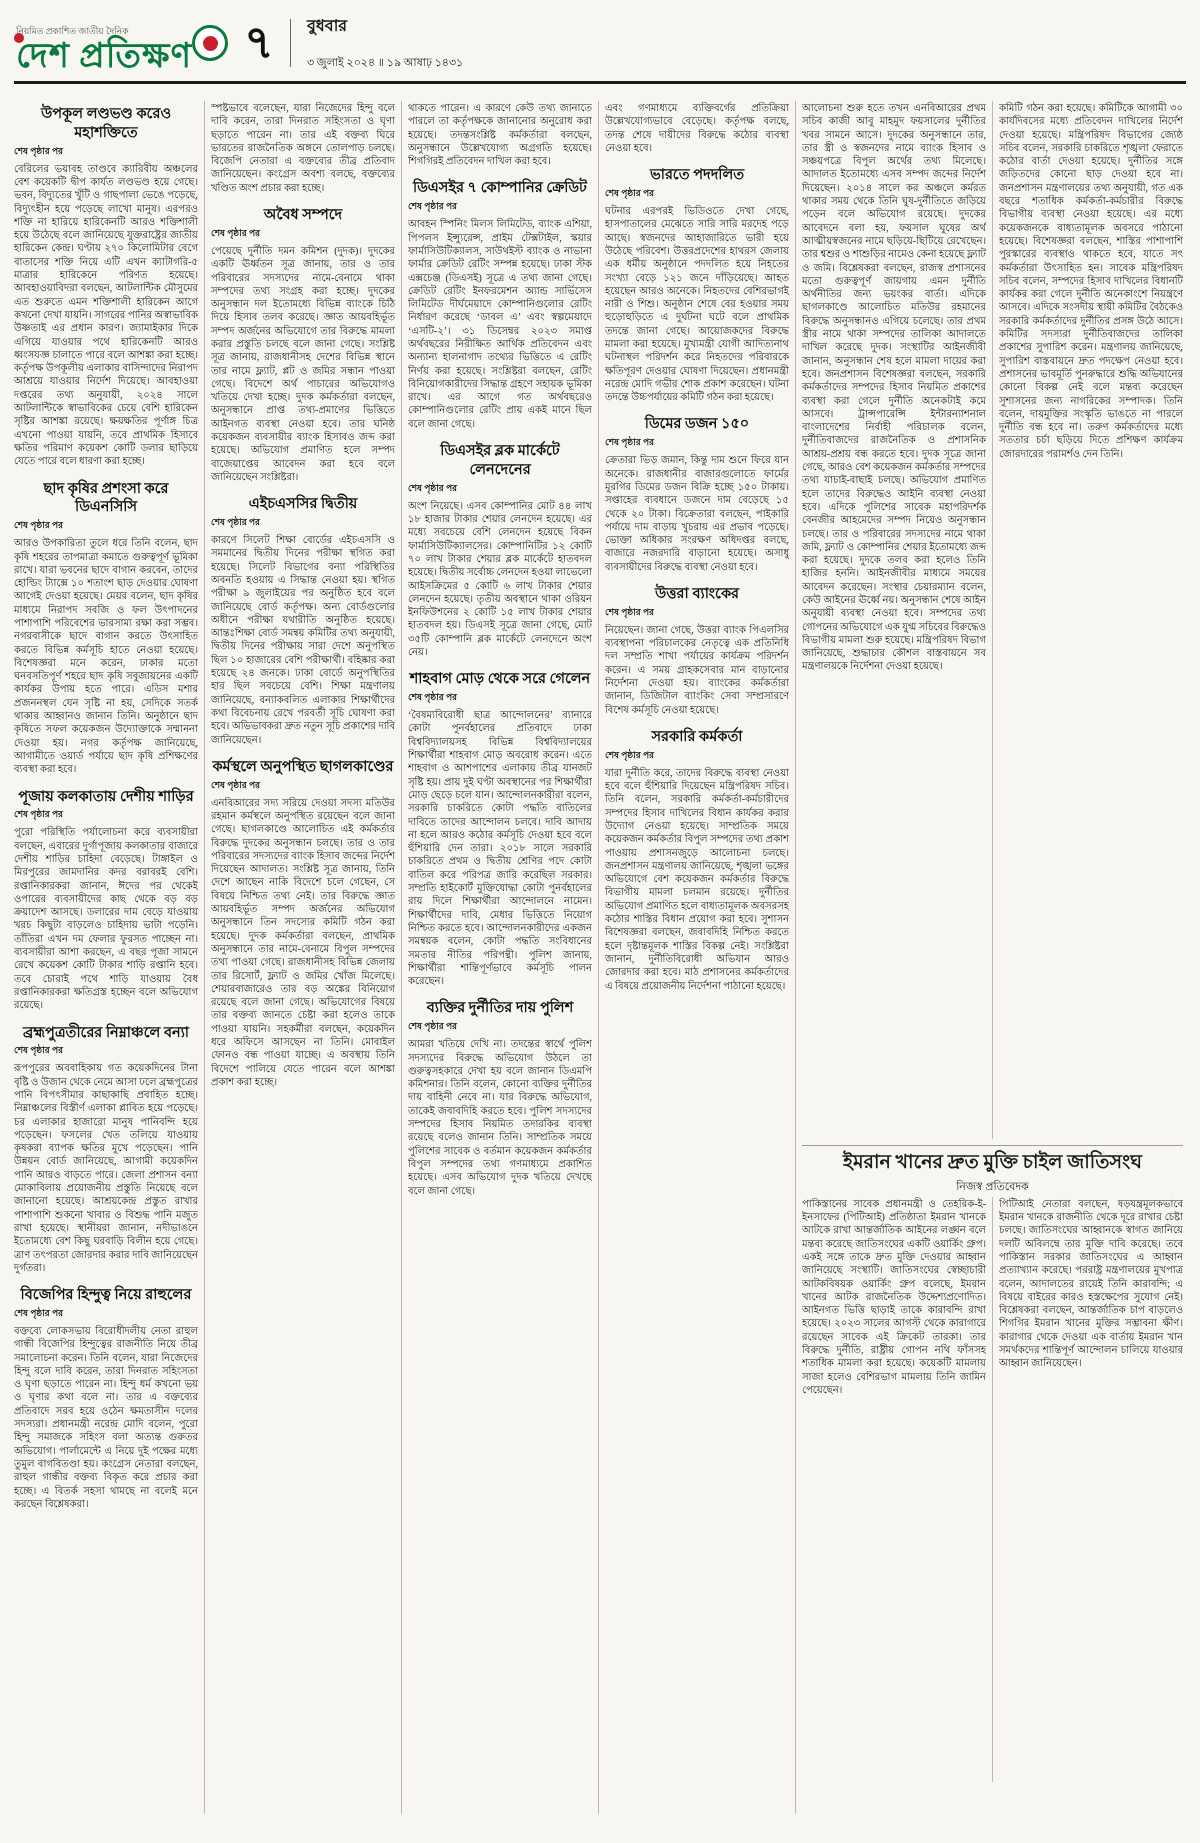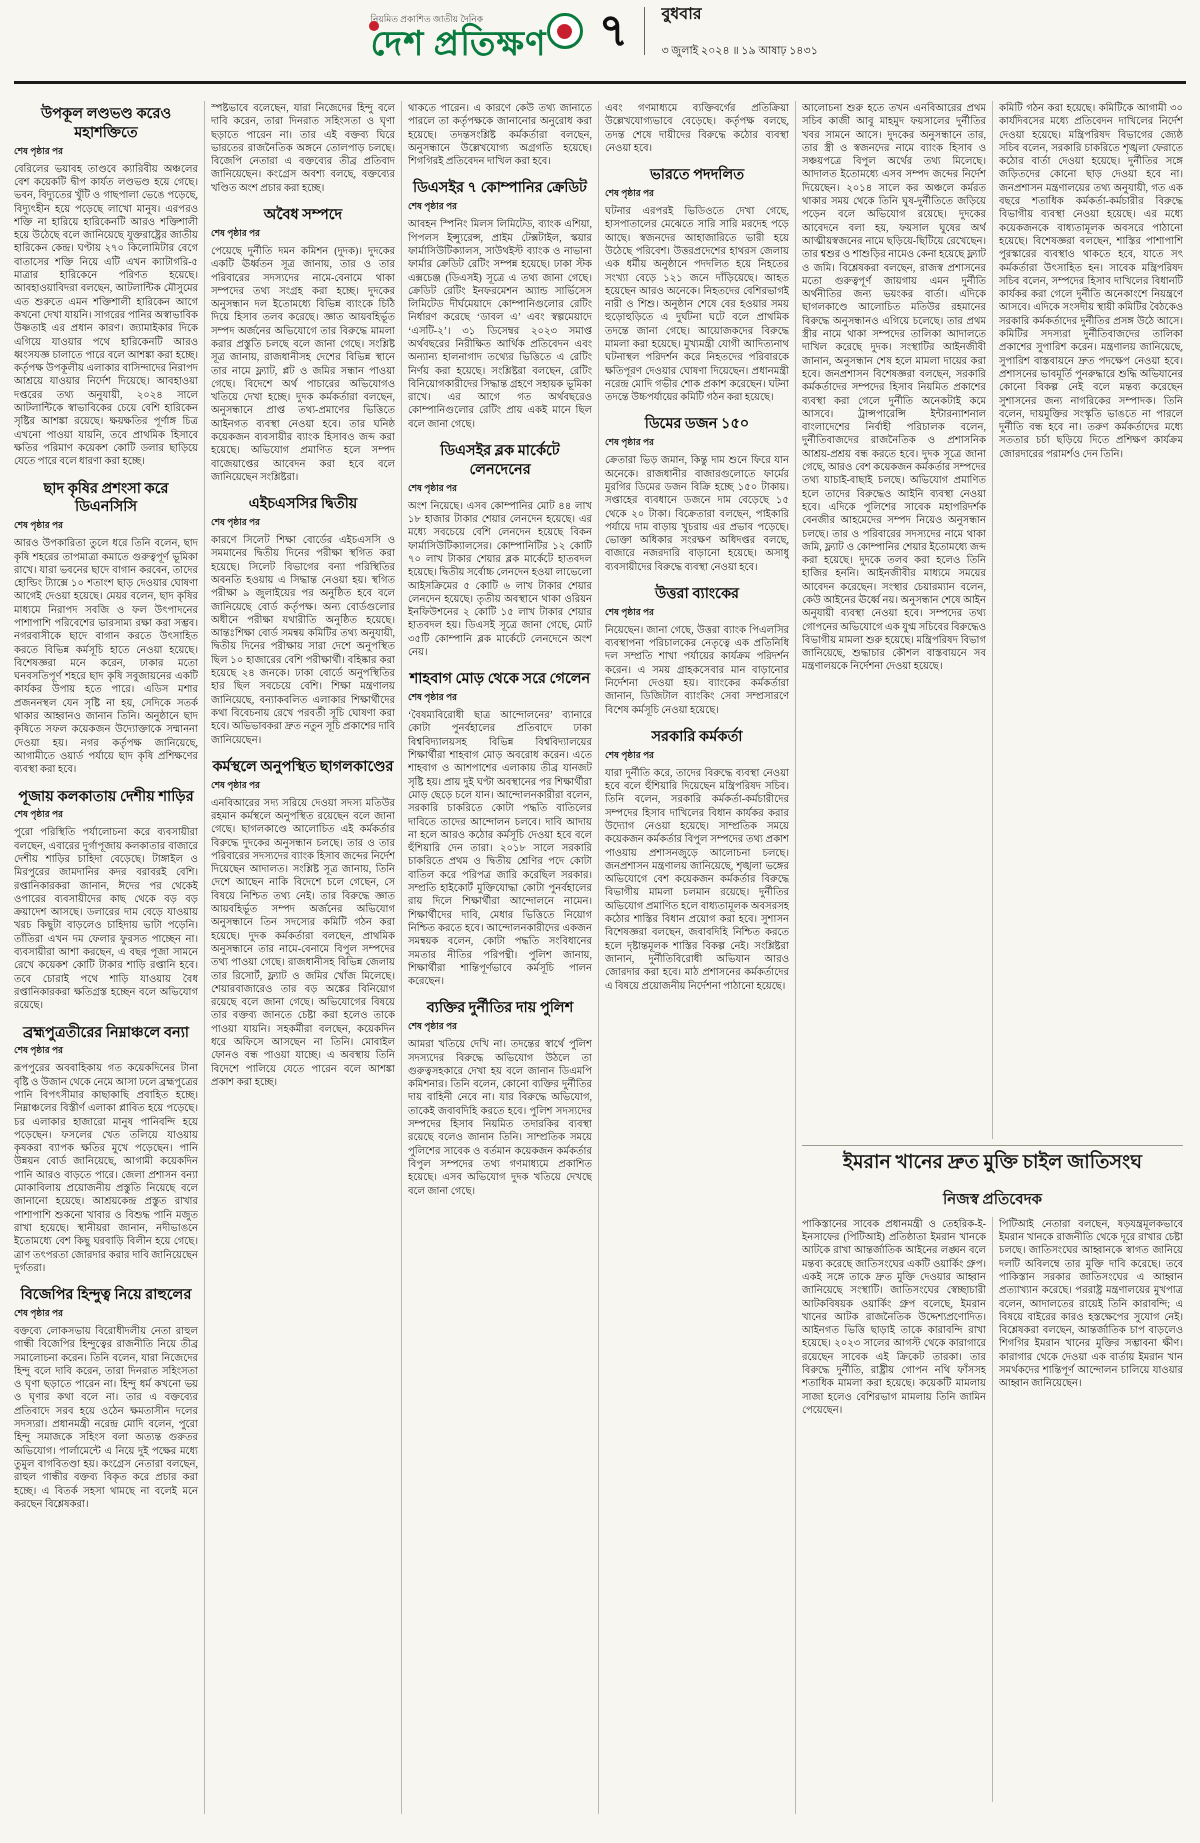--- a/index.html
+++ b/index.html
@@ -1,21 +1,21 @@
 <!DOCTYPE html>
 <html lang="bn"><head>
 <meta charset="utf-8">
 <style>
   *{margin:0;padding:0;box-sizing:border-box}
   html,body{background:#e9e6df}
   body{width:1200px;height:1843px;font-family:"Liberation Serif","DejaVu Serif",serif;color:#1b1b1b}
   .page{width:1200px;height:1843px;background:#f8f6f1;padding:8px 14px 10px;overflow:hidden}
 
   
-  header.masthead{display:flex;align-items:flex-end;justify-content:center;height:76px;padding:0 2px 20px;border-bottom:3px solid #1a1a1a}
+  header.masthead{display:flex;align-items:flex-end;justify-content:flex-start;height:76px;padding:0 2px 8px;border-bottom:3px solid #1a1a1a}
   .logo-wrap{display:flex;flex-direction:column;line-height:1}
   .tagline{font-size:9px;color:#555;margin-bottom:3px}
   .logo{font-size:34px;font-weight:bold;color:#0a7b3e;letter-spacing:1px;position:relative}
   .logo-sun{position:absolute;left:-2px;top:-6px;width:10px;height:10px;border-radius:50%;background:#c71f2d}
   .head-right{display:flex;align-items:center;gap:16px}
   .section-title{font-size:30px;font-weight:bold;color:#141414;letter-spacing:1px;white-space:nowrap}
   .emblem{width:36px;height:36px;border-radius:50%;border:3px solid #0a7b3e;background:#fff;display:flex;align-items:center;justify-content:center;flex:0 0 auto}
   .emblem-core{width:15px;height:15px;border-radius:50%;background:#c71f2d}
   .pageno{font-size:46px;font-weight:bold;line-height:.9;color:#111}
   .head-divider{width:1px;height:48px;background:#666}
@@ -29,22 +29,22 @@
   .sep{width:1px;flex:0 0 1px;background:#bdb7ab;margin:0 6px}
   article{margin-bottom:11px}
   article h2{font-size:14.5px;line-height:1.3;text-align:center;font-weight:bold;color:#101010;margin:3px 0 2px}
   .cont{font-size:9px;font-weight:bold;text-align:left;margin-bottom:3px;color:#222}
   article p, .sbody{font-size:10px;line-height:1.33;text-align:justify;text-justify:inter-word;color:#1d1d1d}
 
   
   .right-wrap{width:381px;flex:0 0 381px;display:flex;flex-direction:column;overflow:hidden}
   .right-top{display:flex;height:1038px;overflow:hidden}
   .span-article{border-top:1px solid #9e9a90;margin-top:6px;padding-top:4px}
-  .span-article h2{font-size:19px;font-weight:bold;text-align:center;line-height:1.25;margin-bottom:13px}
-  .span-article .byline{font-size:15px;font-weight:bold;text-align:center;margin-bottom:5px;color:#222}
+  .span-article h2{font-size:19px;font-weight:bold;text-align:center;line-height:1.25;margin-bottom:4px}
+  .span-article .byline{font-size:11px;font-weight:normal;text-align:center;color:#222}
   .span-bottom{display:flex;height:585px;overflow:hidden}
   .sbody{width:184px;flex:0 0 184px;overflow:hidden}
 </style>
 </head>
 <body>
 
 <div class="page">
 
   <header class="masthead">
     <div class="logo-wrap">

